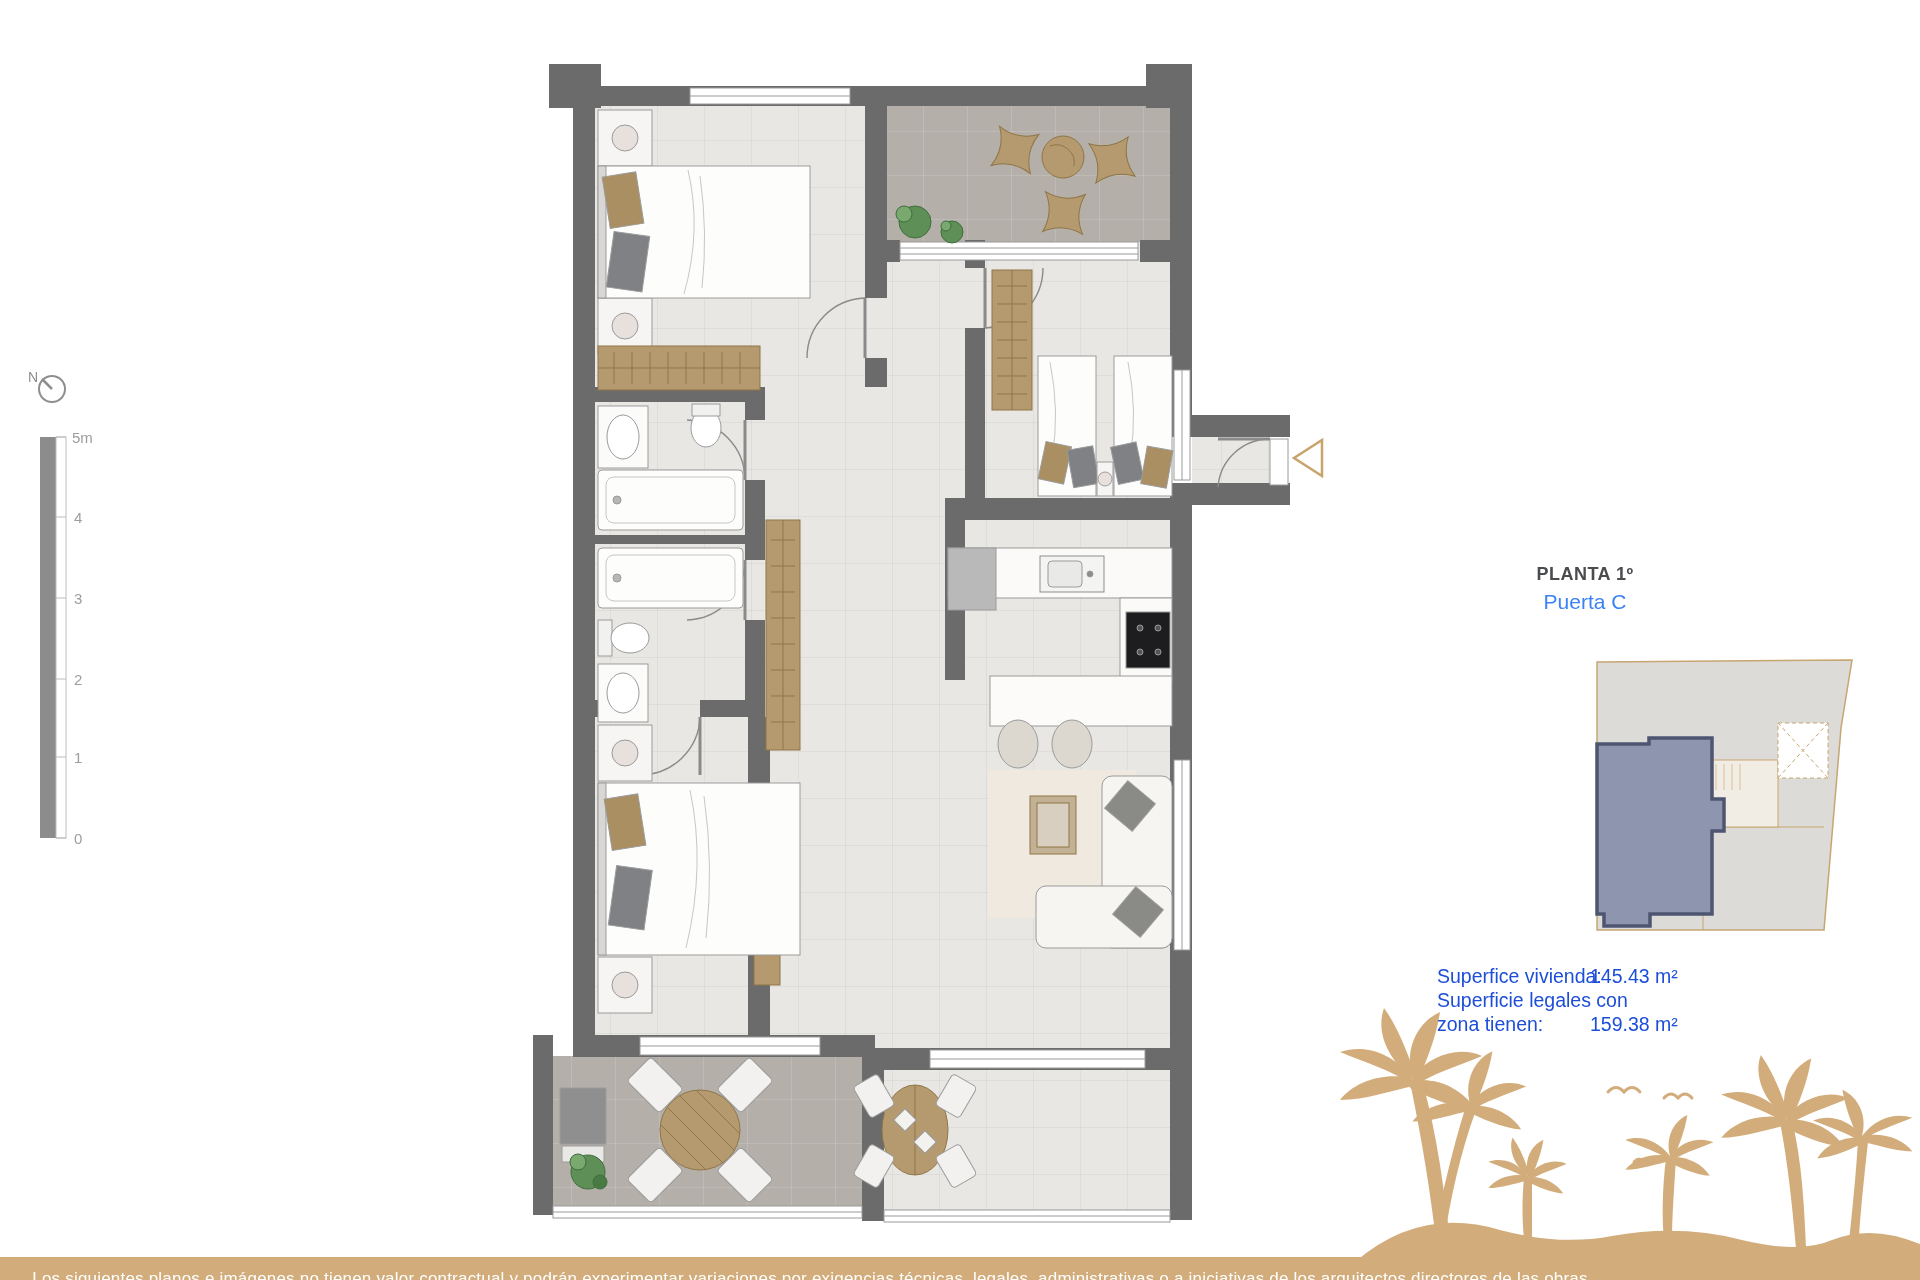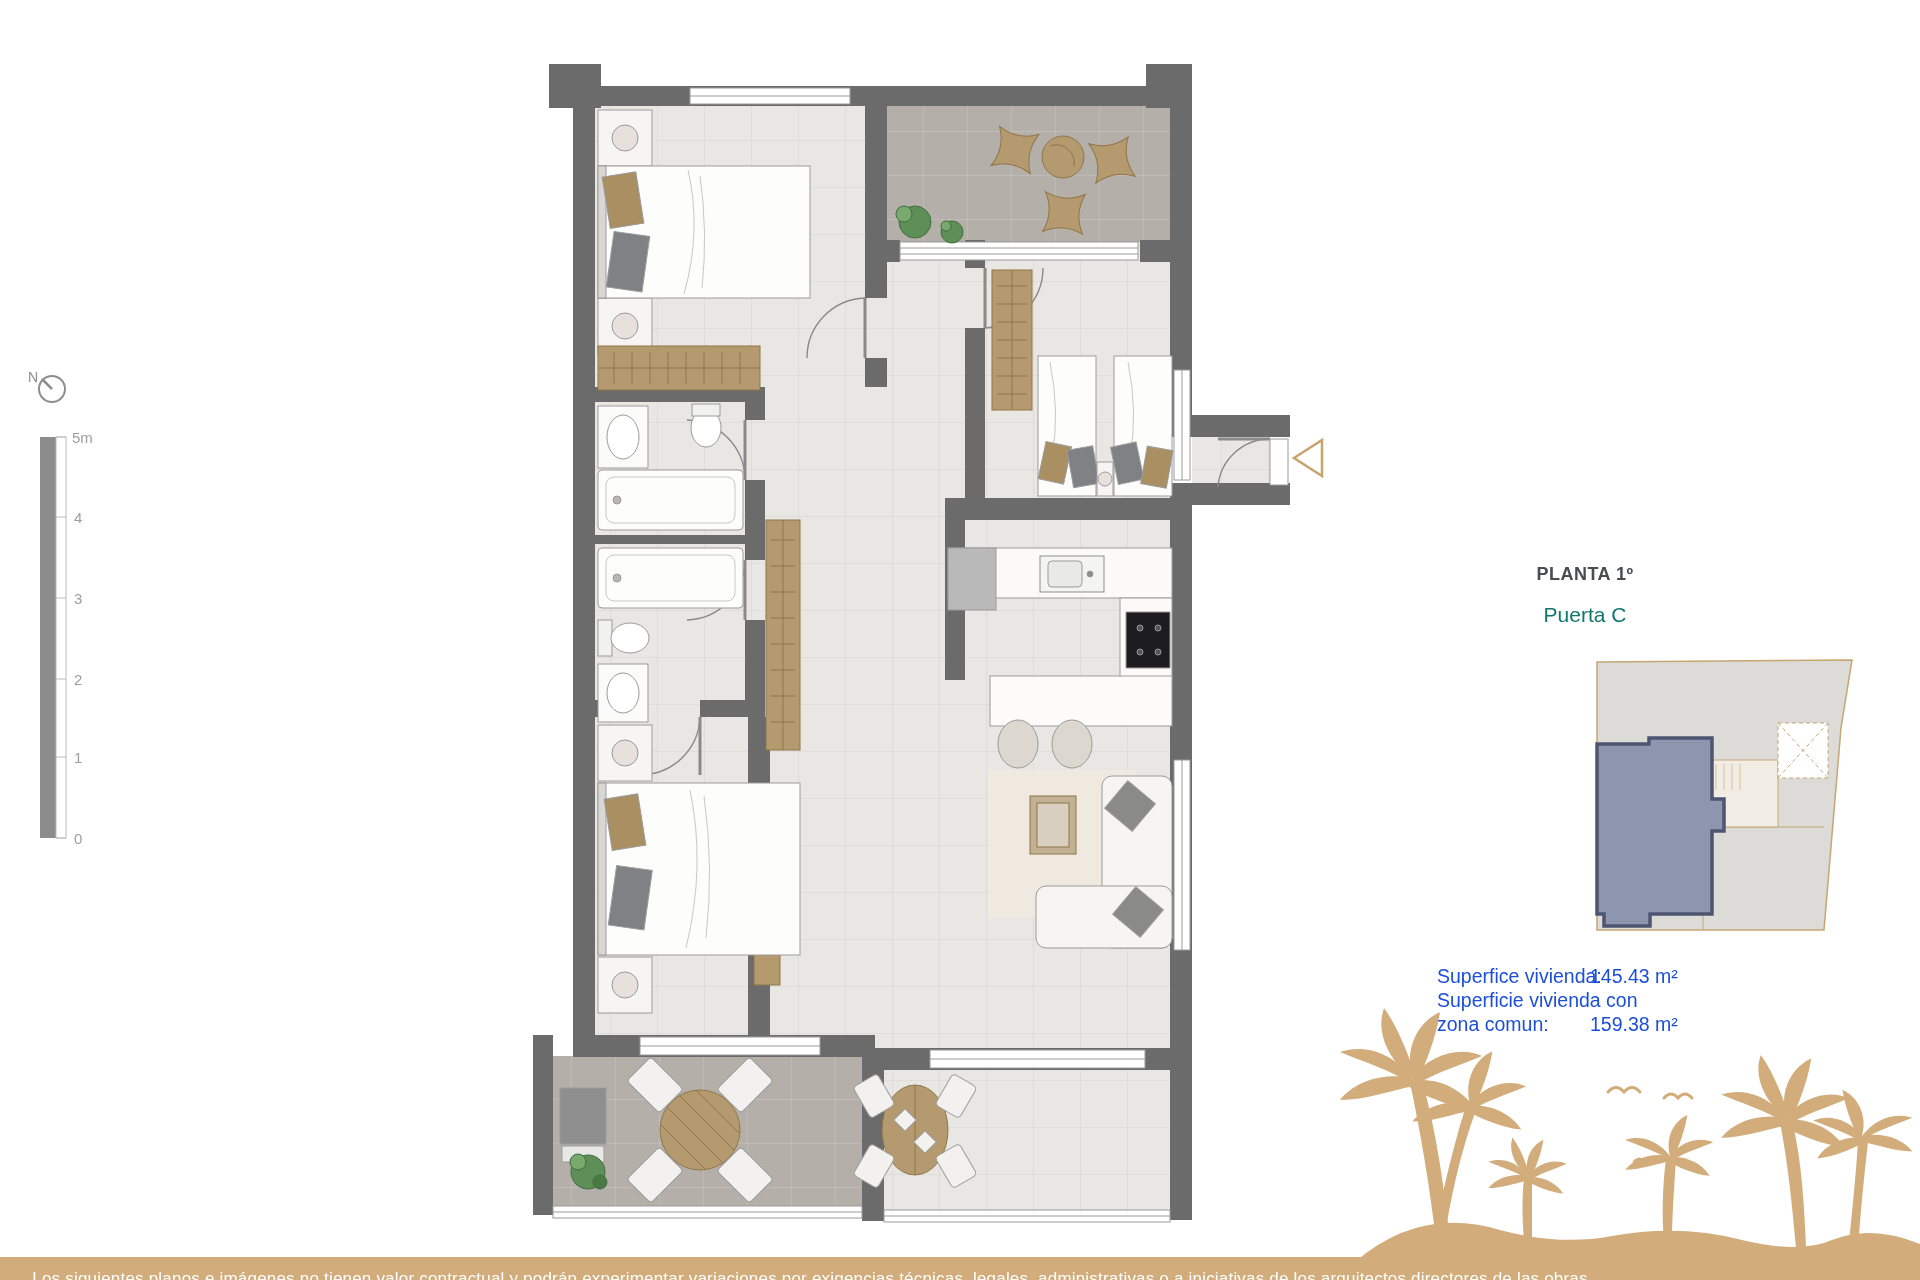--- a/index.html
+++ b/index.html
@@ -5,21 +5,21 @@
   html,body{margin:0;padding:0;}
   body{
     width:1920px;height:1280px;position:relative;overflow:hidden;
     background:#ffffff;
     font-family:"Liberation Sans",sans-serif;
   }
   .abs{position:absolute;}
   #scene{position:absolute;left:0;top:0;}
   #title-block{left:1448px;top:564px;width:274px;text-align:center;color:#4b4c4e;}
   #title-block .t{font-size:18px;font-weight:bold;letter-spacing:.5px;}
-  #title-block .s{font-size:21px;font-weight:normal;color:#0f766e;margin-top:18px;}
+  #title-block .s{font-size:21px;font-weight:normal;color:#3b82f6;margin-top:5px;}
   #area-block{left:1437px;top:964px;width:280px;font-size:19.5px;color:#1d4ed8;line-height:24px;}
   #area-block .row{position:relative;height:24px;white-space:nowrap;}
   #area-block .val{position:absolute;left:153px;top:0;}
   #disclaimer{left:810px;top:1261px;transform:translateX(-50%);
     font-size:17px;color:#ffffff;white-space:nowrap;letter-spacing:.2px;margin-top:8px;}
 </style>
 </head>
 <body>
 
 <svg id="scene" width="1920" height="1280" viewBox="0 0 1920 1280">
@@ -529,21 +529,21 @@
   <div class="t">PLANTA 1º</div>
   <div class="s">Puerta C</div>
 </div>
 
 <div class="abs" id="area-block">
   <div class="row">
     <span>Superfice vivienda:</span>
     <span class="val">145.43 m²</span>
   </div>
   <div class="row">
-    <span>Superficie vivienda con</span>
+    <span>Superficie legales con</span>
   </div>
   <div class="row">
-    <span>zona comun:</span>
+    <span>zona tienen:</span>
     <span class="val">159.38 m²</span>
   </div>
 </div>
 
 <div class="abs" id="disclaimer">Los siguientes planos e imágenes no tienen valor contractual y podrán experimentar variaciones por exigencias técnicas, legales, administrativas o a iniciativas de los arquitectos directores de las obras</div>
 
 </body></html>

